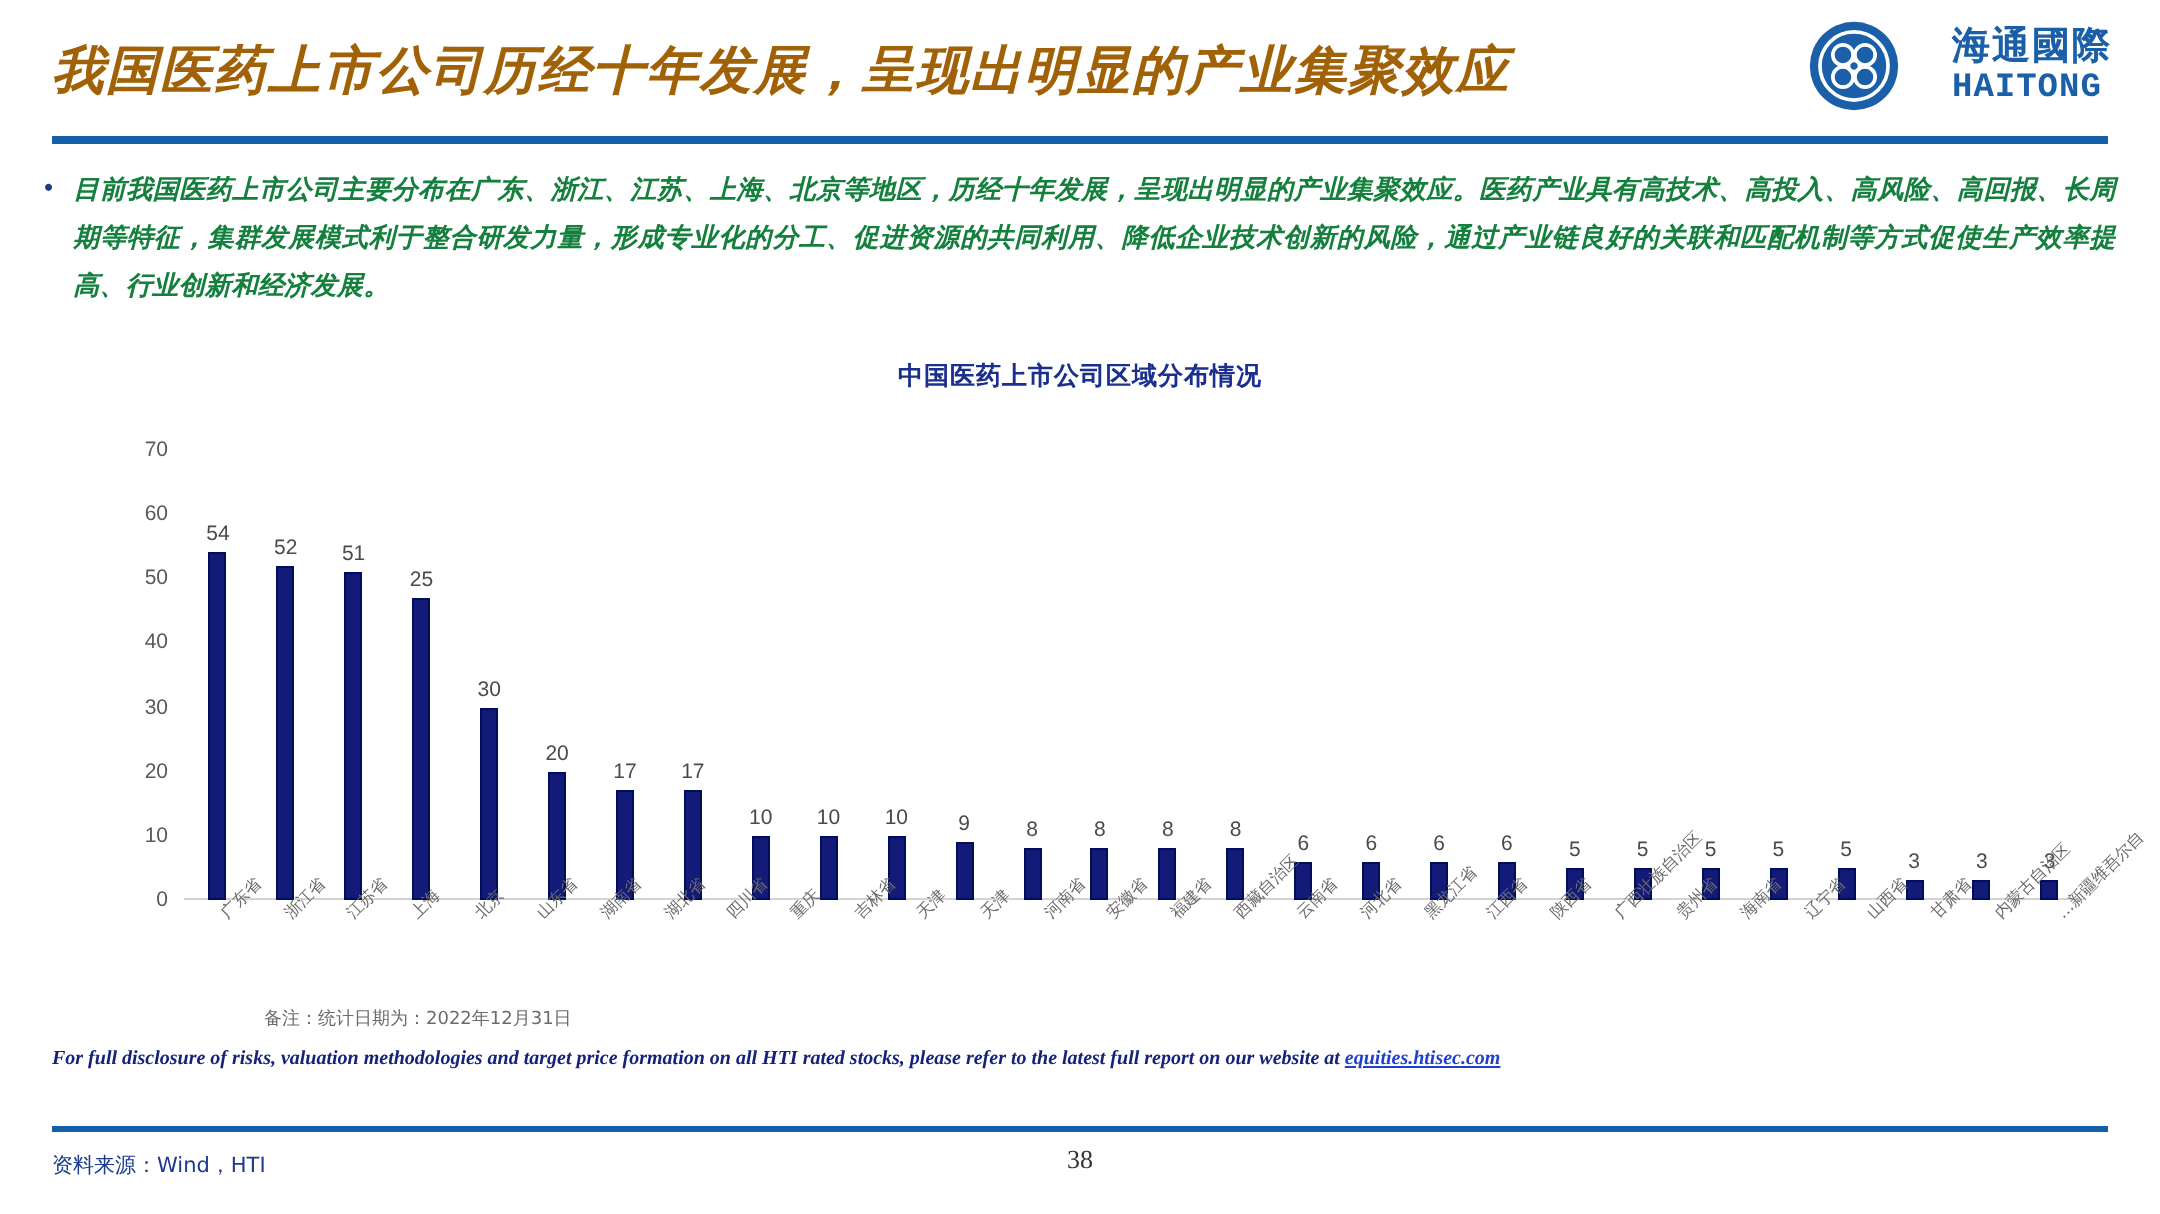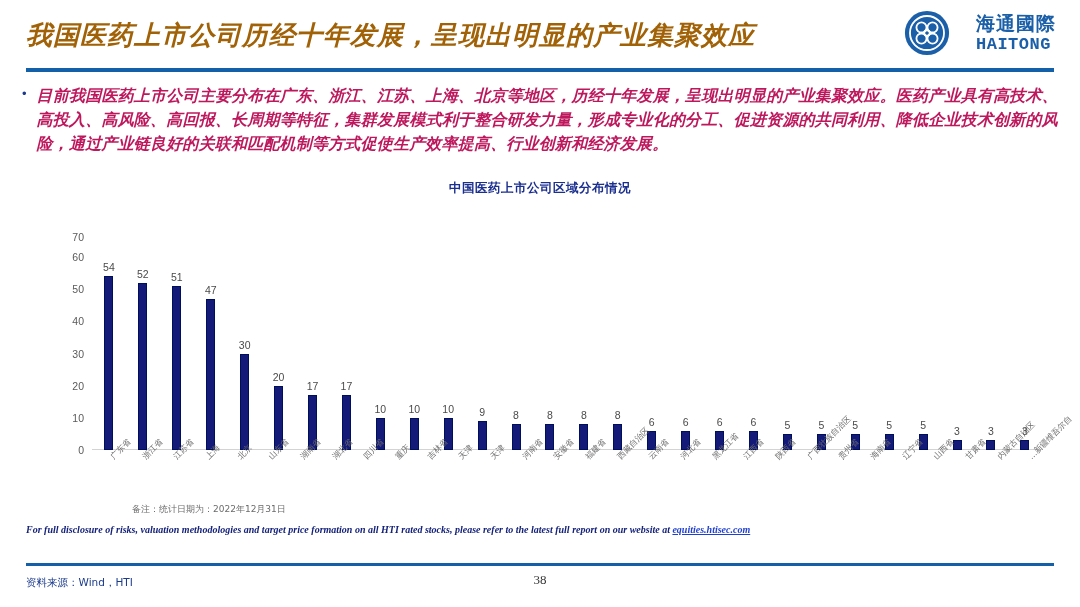--- a/index.html
+++ b/index.html
@@ -83,24 +83,24 @@
   }
   #intro-bullet {
     color: #1b3a8c;
     font-size: 13px;
     line-height: 18px;
     flex: none;
     padding-top: 1px;
   }
   #intro-text {
     font-family: "DejaVu Serif", "Liberation Serif", serif;
-    font-size: 16px;
+    font-size: 13px;
     font-weight: 700;
     font-style: italic;
-    color: #be185d;
+    color: #15803d;
     line-height: 24px;
     text-align: justify;
     letter-spacing: 0.2px;
   }
 
   
   #chart-area {
     position: absolute;
     left: 0;
     top: 170px;
@@ -290,38 +290,38 @@
 
   <div id="plot-wrap">
     <div id="y-axis">
         <span class="y-tick" style="top: 225px;">0</span>
         <span class="y-tick" style="top: 192.857px;">10</span>
         <span class="y-tick" style="top: 160.714px;">20</span>
         <span class="y-tick" style="top: 128.571px;">30</span>
         <span class="y-tick" style="top: 96.4286px;">40</span>
         <span class="y-tick" style="top: 64.2857px;">50</span>
         <span class="y-tick" style="top: 32.1429px;">60</span>
-        <span class="y-tick" style="top: 12px;">70</span>
+        <span class="y-tick" style="top: 0px;">70</span>
       </div>
     <div id="axis-line"></div>
     <div id="bars">
         <div class="bar-col">
           <span class="bar-value" style="bottom: 176.571px;">54</span>
           <div class="bar-rect" style="height: 173.571px; background: rgb(20, 26, 120);"></div>
         </div>
         <div class="bar-col">
           <span class="bar-value" style="bottom: 170.143px;">52</span>
           <div class="bar-rect" style="height: 167.143px; background: rgb(20, 26, 120);"></div>
         </div>
         <div class="bar-col">
           <span class="bar-value" style="bottom: 166.929px;">51</span>
           <div class="bar-rect" style="height: 163.929px; background: rgb(20, 26, 120);"></div>
         </div>
         <div class="bar-col">
-          <span class="bar-value" style="bottom: 154.071px;">47</span>
+          <span class="bar-value" style="bottom: 154.071px;">25</span>
           <div class="bar-rect" style="height: 151.071px; background: rgb(20, 26, 120);"></div>
         </div>
         <div class="bar-col">
           <span class="bar-value" style="bottom: 99.4286px;">30</span>
           <div class="bar-rect" style="height: 96.4286px; background: rgb(20, 26, 120);"></div>
         </div>
         <div class="bar-col">
           <span class="bar-value" style="bottom: 67.2857px;">20</span>
           <div class="bar-rect" style="height: 64.2857px; background: rgb(20, 26, 120);"></div>
         </div>

